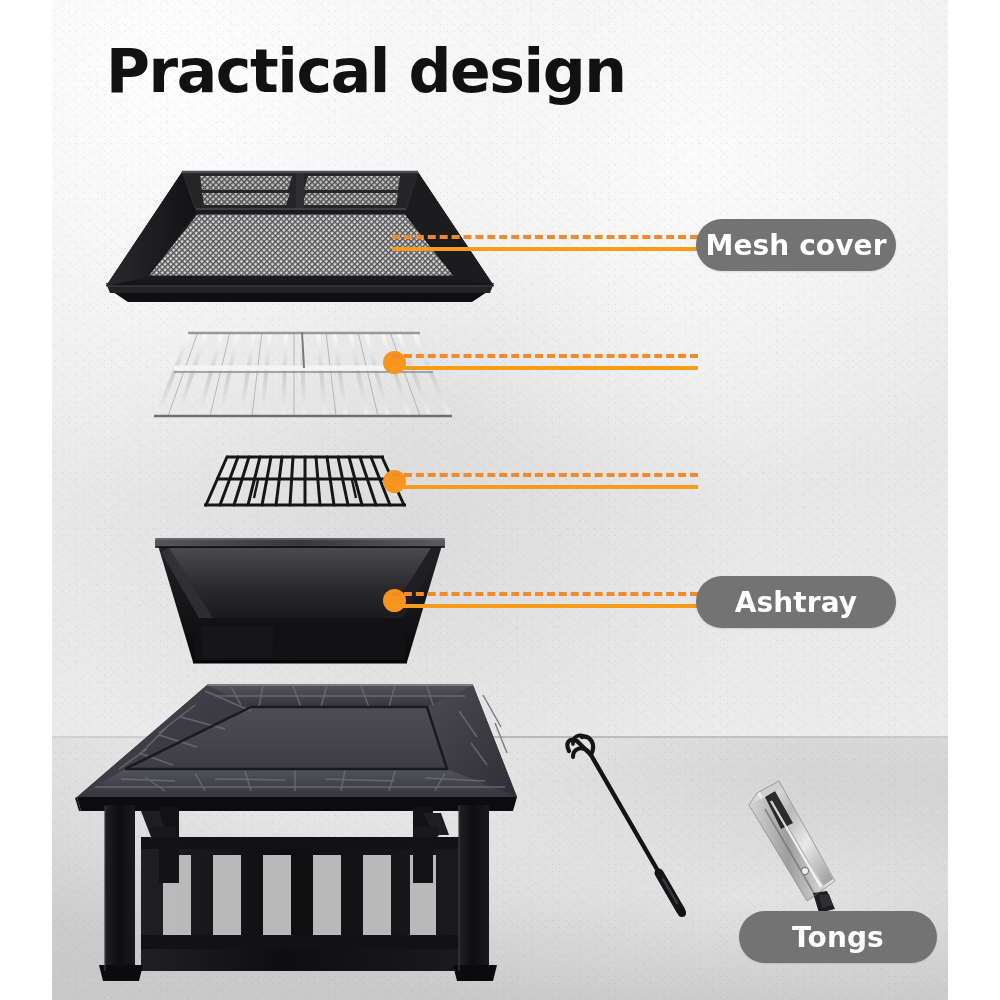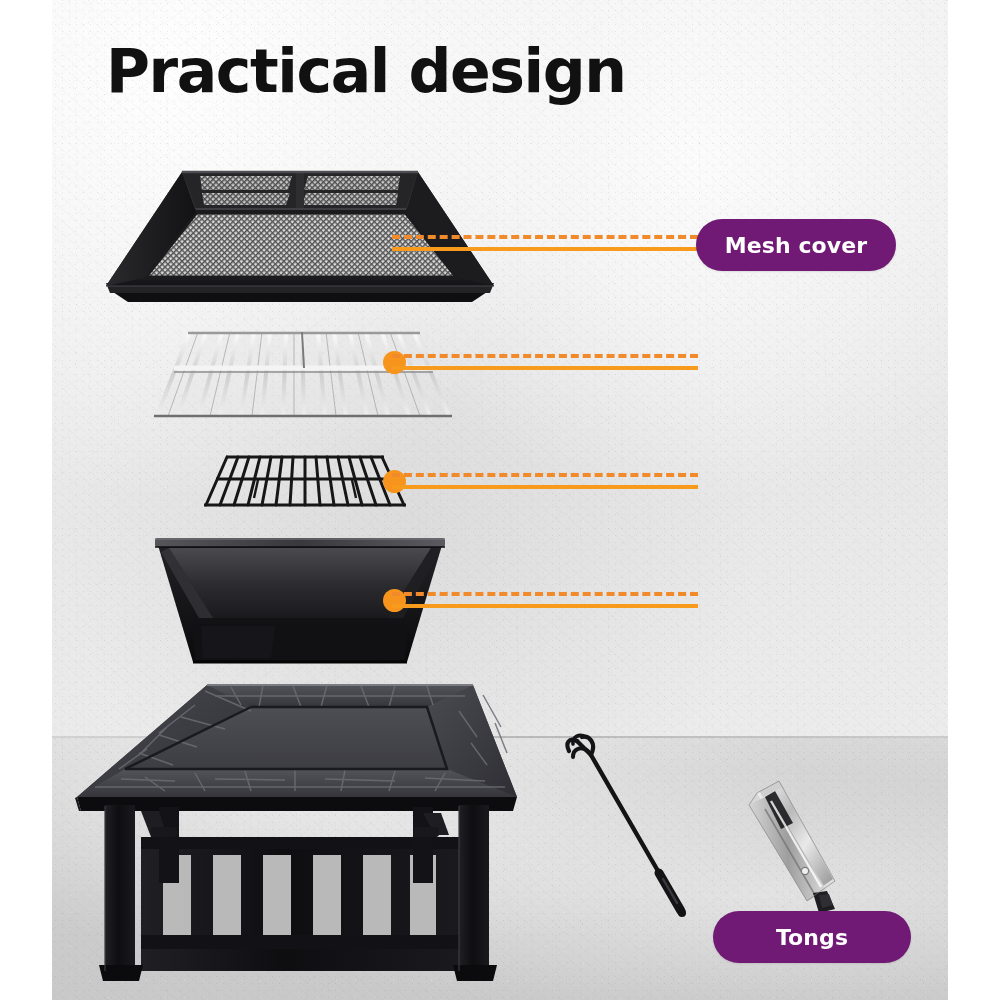--- a/index.html
+++ b/index.html
@@ -68,24 +68,24 @@
     font-size:60px;font-weight:bold;color:#111111;
     letter-spacing:-1.4px;
     font-family:"DejaVu Sans","Liberation Sans",sans-serif;
     white-space:nowrap;
   }
 
   
   .pill{
     position:absolute;
     display:flex;align-items:center;justify-content:center;
-    background:#701a75;
+    background:#737373;
     border-radius:999px;
     color:#ffffff;
-    font-size:22px;
+    font-size:28px;
     font-weight:bold;
     letter-spacing:.1px;
     box-shadow:0 1px 2px rgba(0,0,0,.10);
     font-family:"DejaVu Sans","Liberation Sans",sans-serif;
     white-space:nowrap;
   }
 
   
   .conn{position:absolute;height:22px;}
   .conn .dash{
@@ -473,17 +473,18 @@
     <div class="dash"></div>
     <div class="solid"></div>
   </div>
 
   <div class="title">Practical design</div>
 
   <div class="pill" style="left:696px; top:219px; width:200px; height:52px;">Mesh cover</div>
 
 
 
-
-
-  <div class="pill" style="left:713px; top:911px; width:198px; height:52px;">Tongs</div>
+  <div class="pill" style="left:696px; top:576px; width:200px; height:52px;">Ashtray</div>
+
+
+  <div class="pill" style="left:739px; top:911px; width:198px; height:52px;">Tongs</div>
 
 </div>
 
 </body></html>

